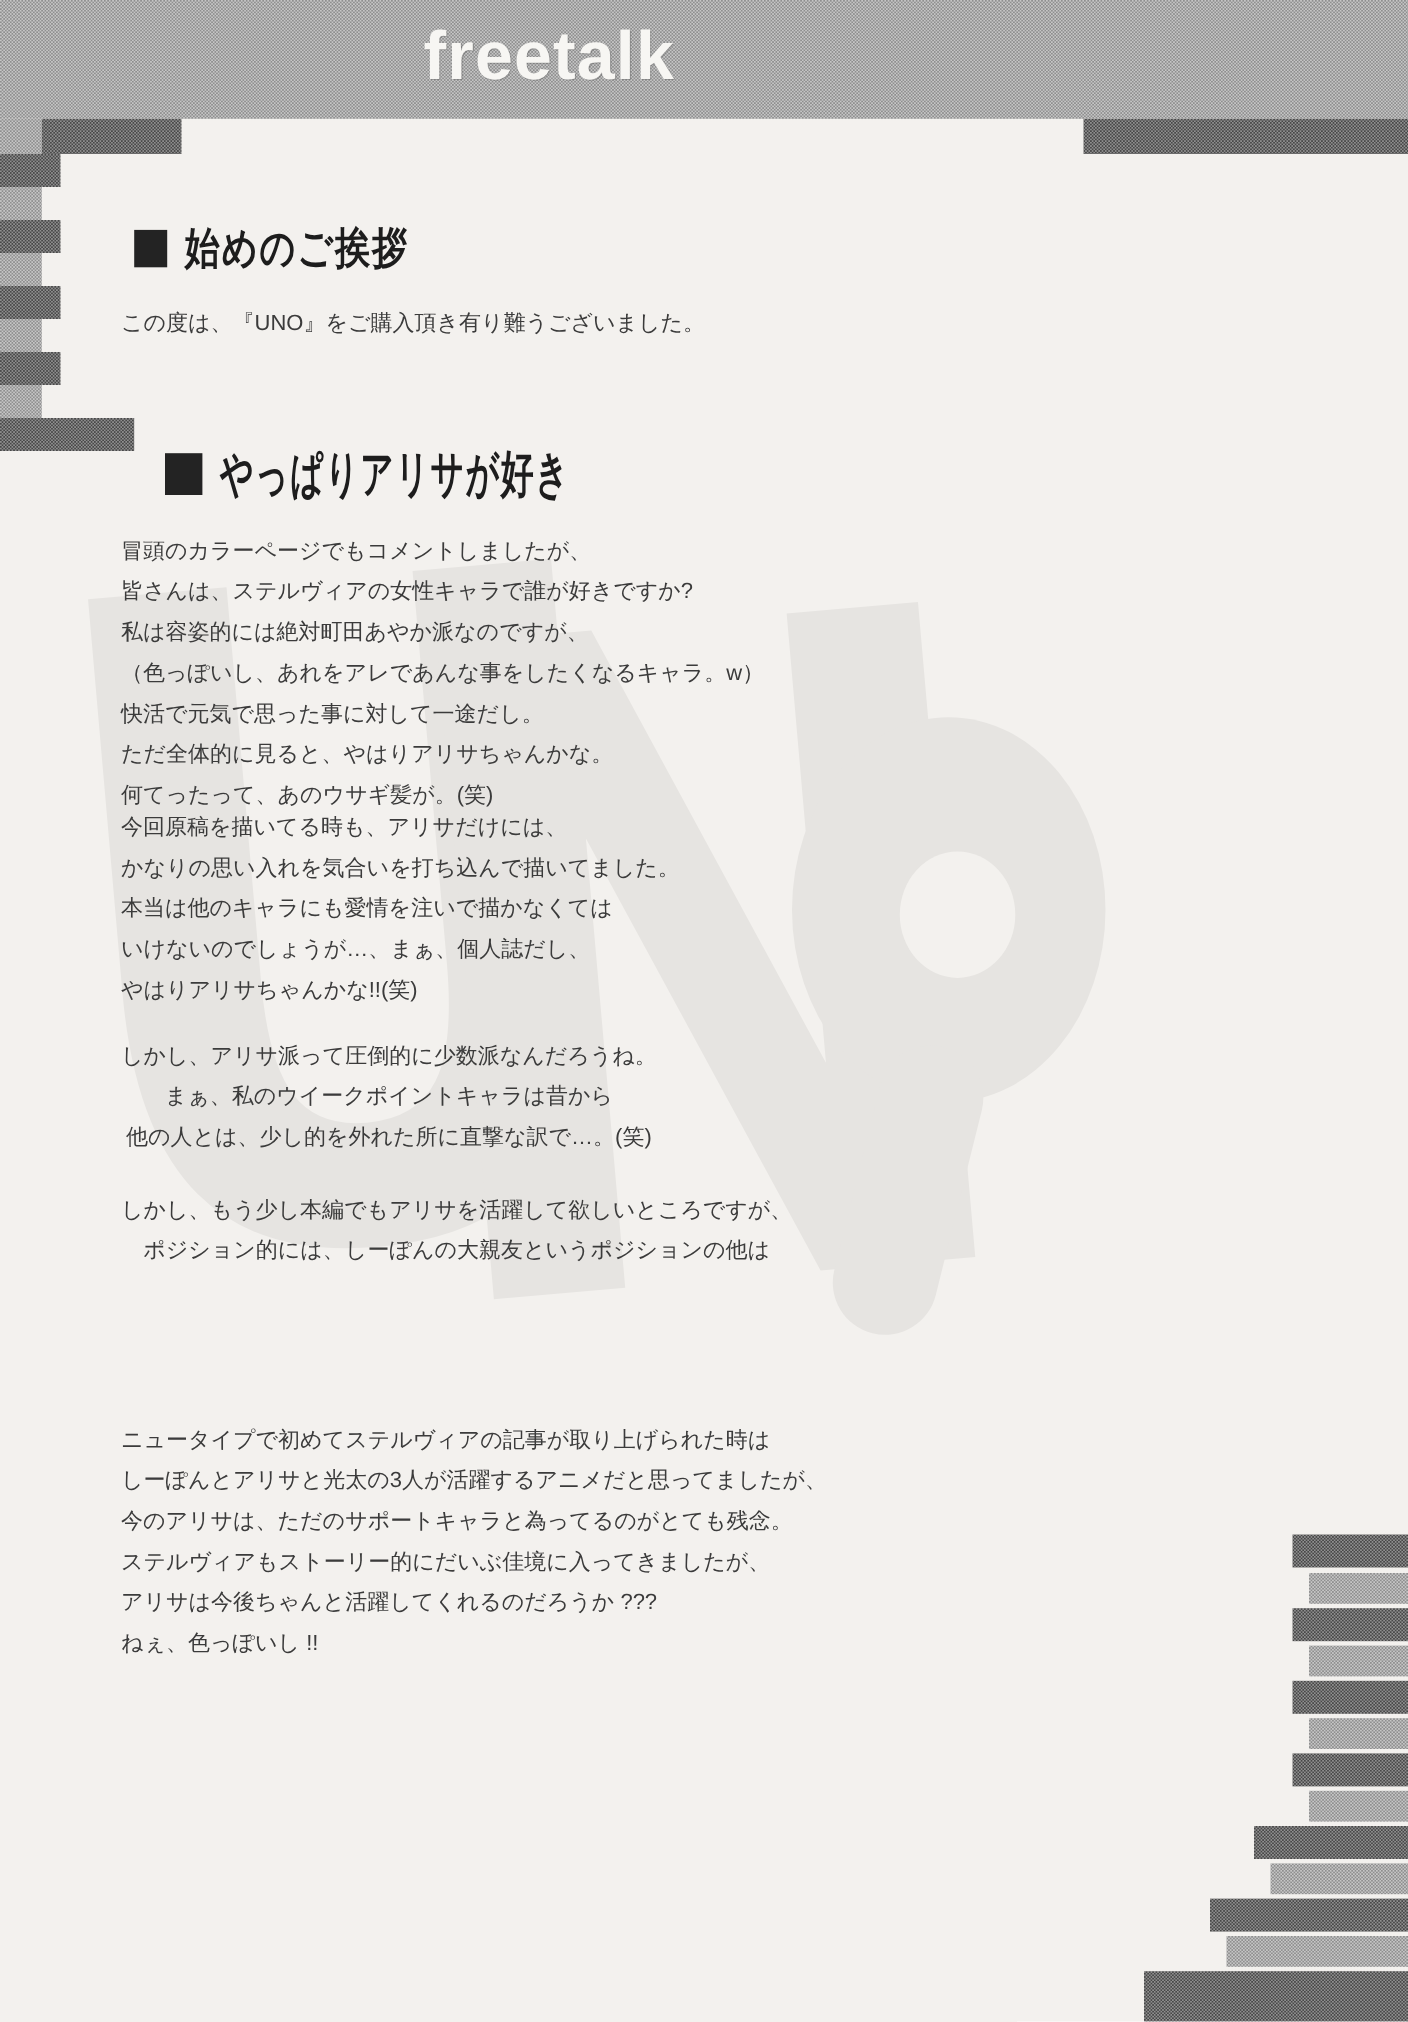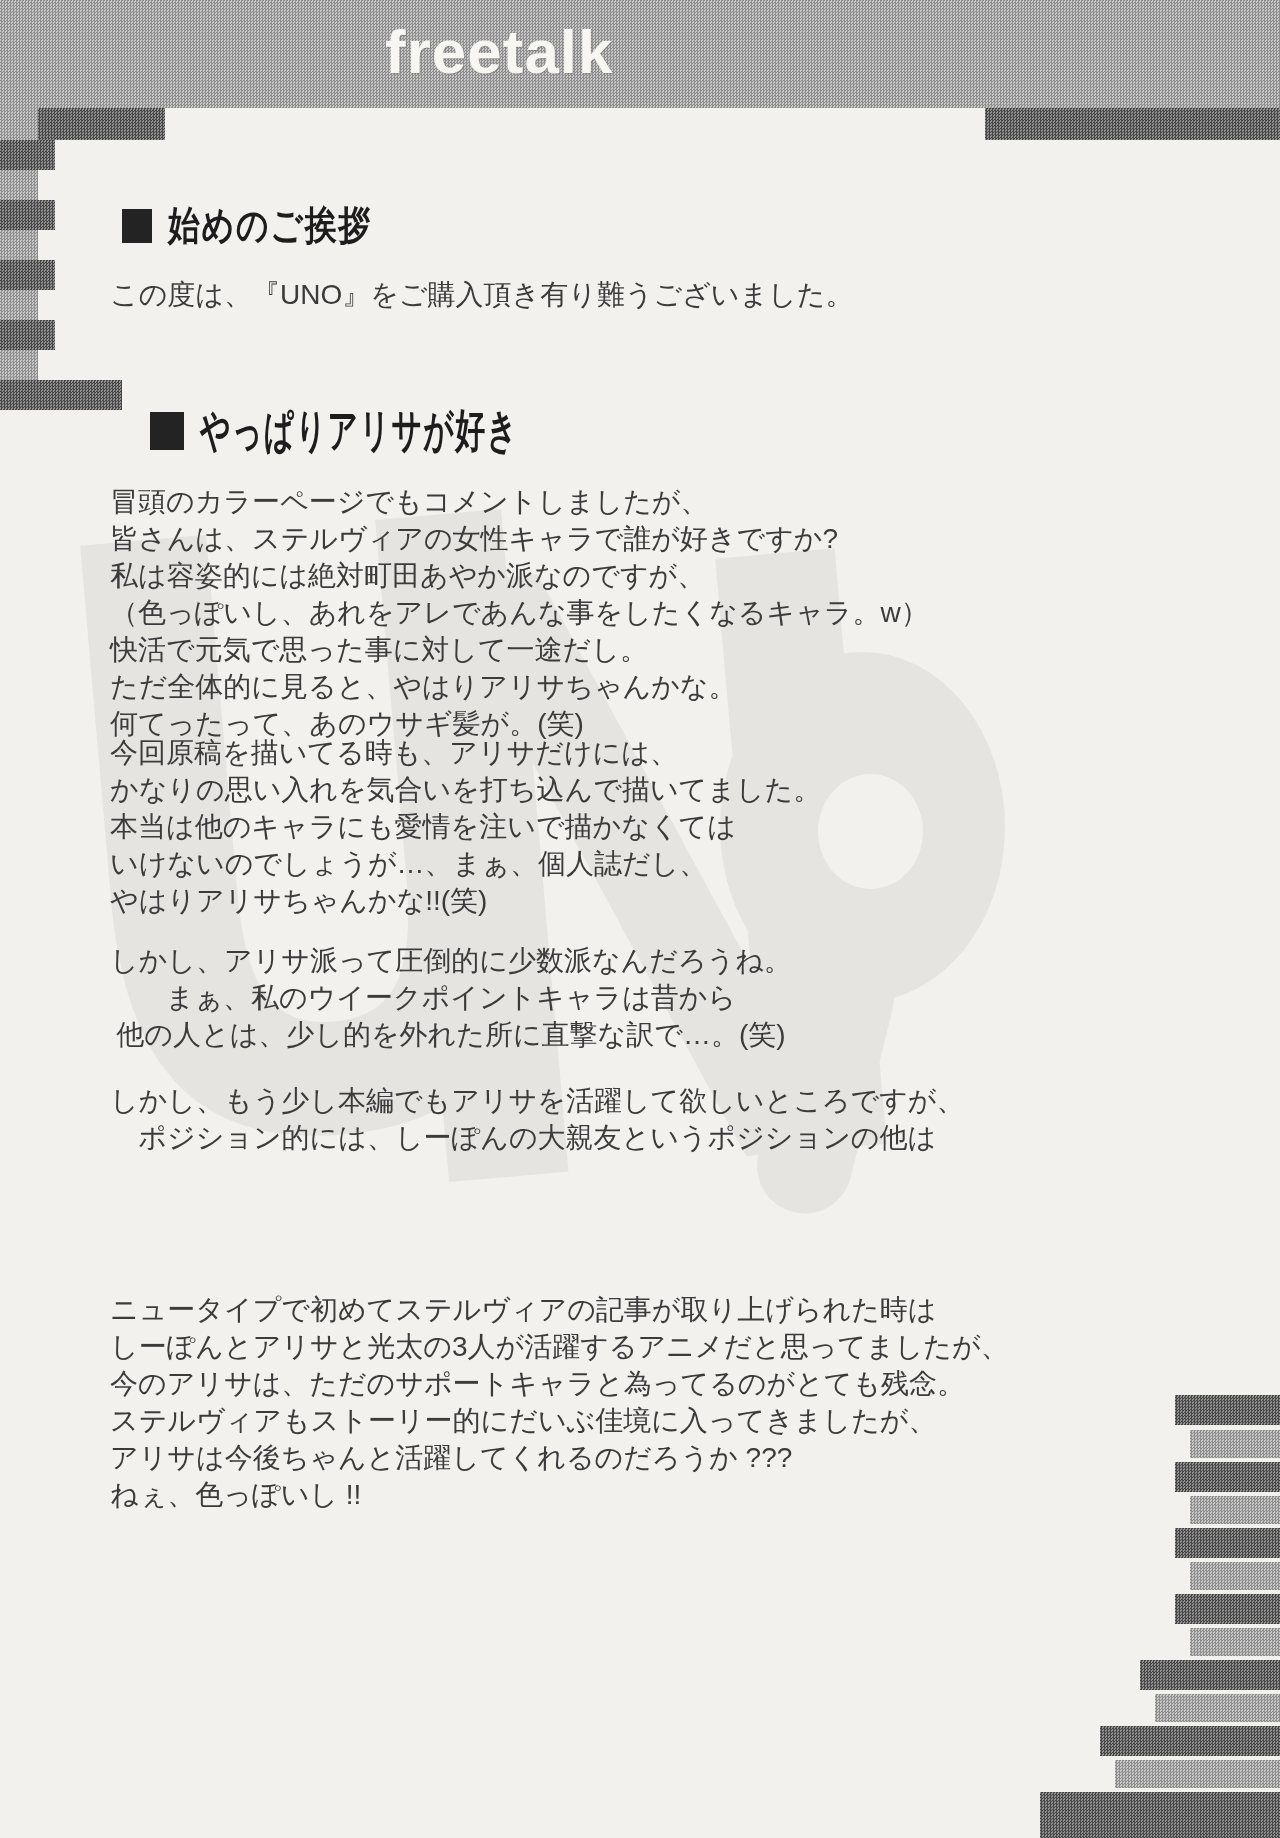--- a/index.html
+++ b/index.html
@@ -35,21 +35,21 @@
   .h1 { position:absolute; z-index:2; display:flex; align-items:center; }
   .bullet { display:inline-block; background:#232323; }
   .b1 { width:30px; height:34px; margin-right:16px; }
   .b2 { width:34px; height:38px; margin-right:16px; }
   .htxt { display:inline-block; font-weight:bold; color:#1d1d1d; white-space:nowrap; transform-origin:0 50%; }
   .htxt1 { font-size:40px; transform:scaleX(0.80); letter-spacing:2px; }
   .htxt2 { font-size:46px; transform:scaleX(0.65); letter-spacing:2px; }
 
   .para {
     position:absolute; z-index:2; left:110px;
-    font-size:28px; line-height:37px; color:#3b3b3b;
+    font-size:20px; line-height:37px; color:#3b3b3b;
     white-space:nowrap; letter-spacing:0;
   }
 </style>
 </head>
 <body>
 
 <div class="page">
 
   <div class="wm-letter" id="wm-u">U</div>
   <div class="wm-letter" id="wm-n">N</div>

